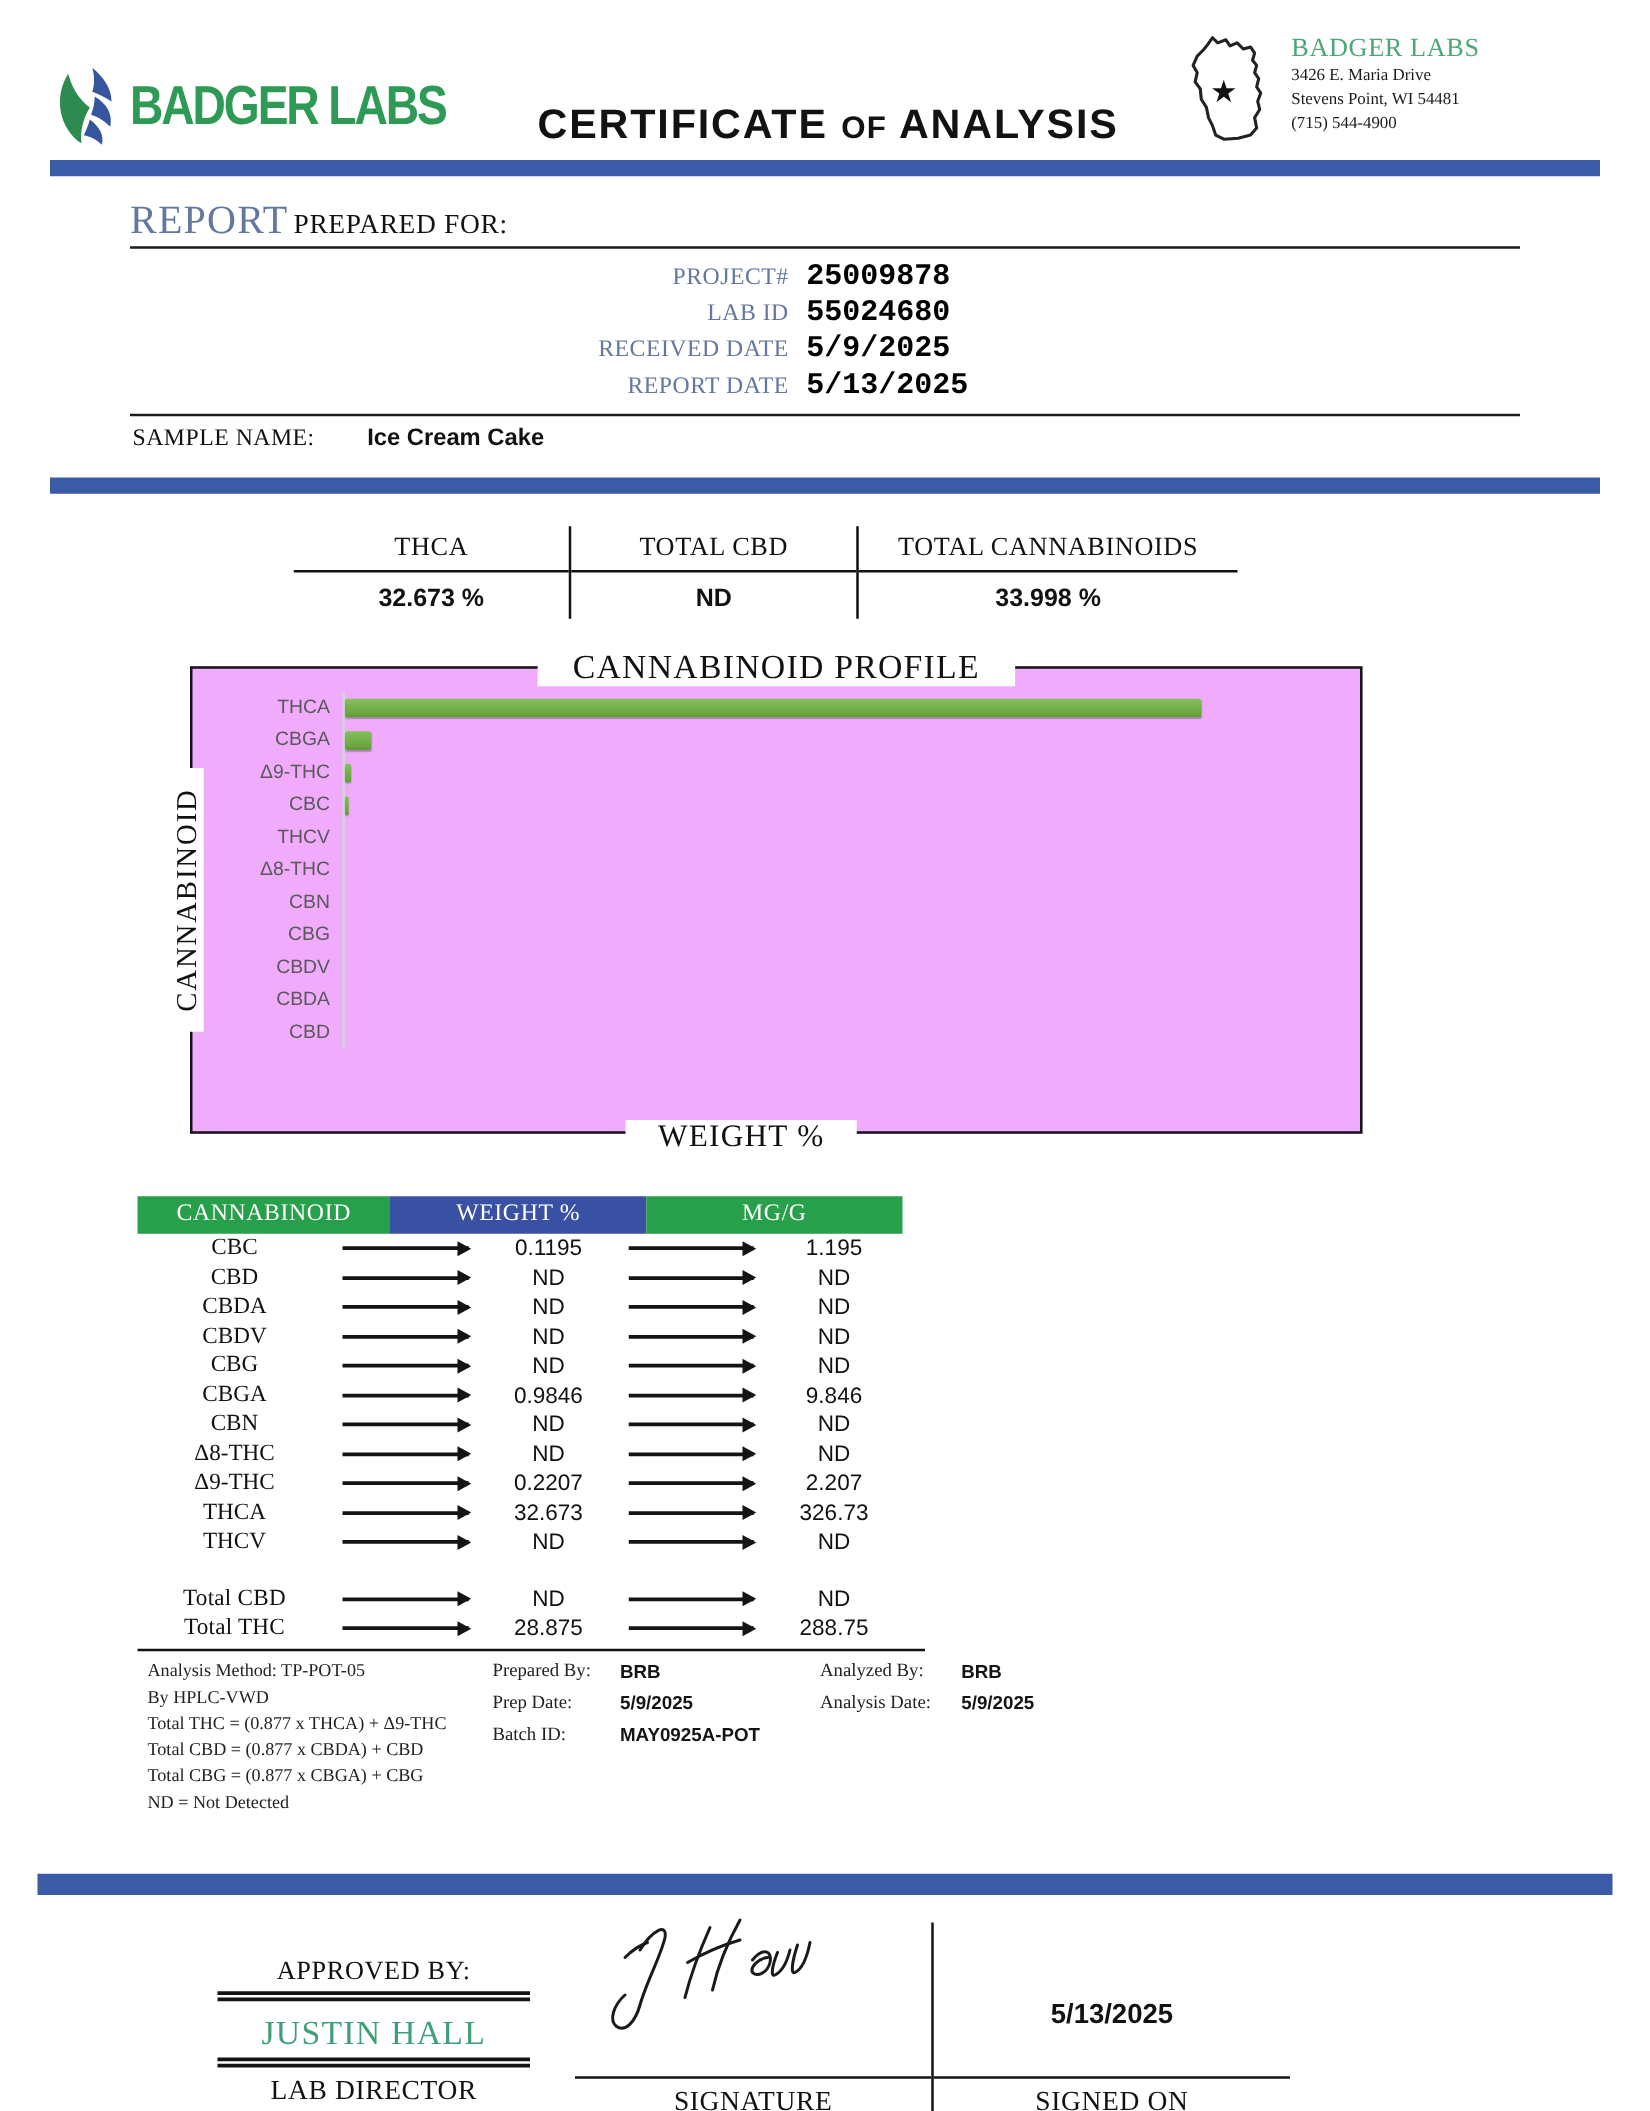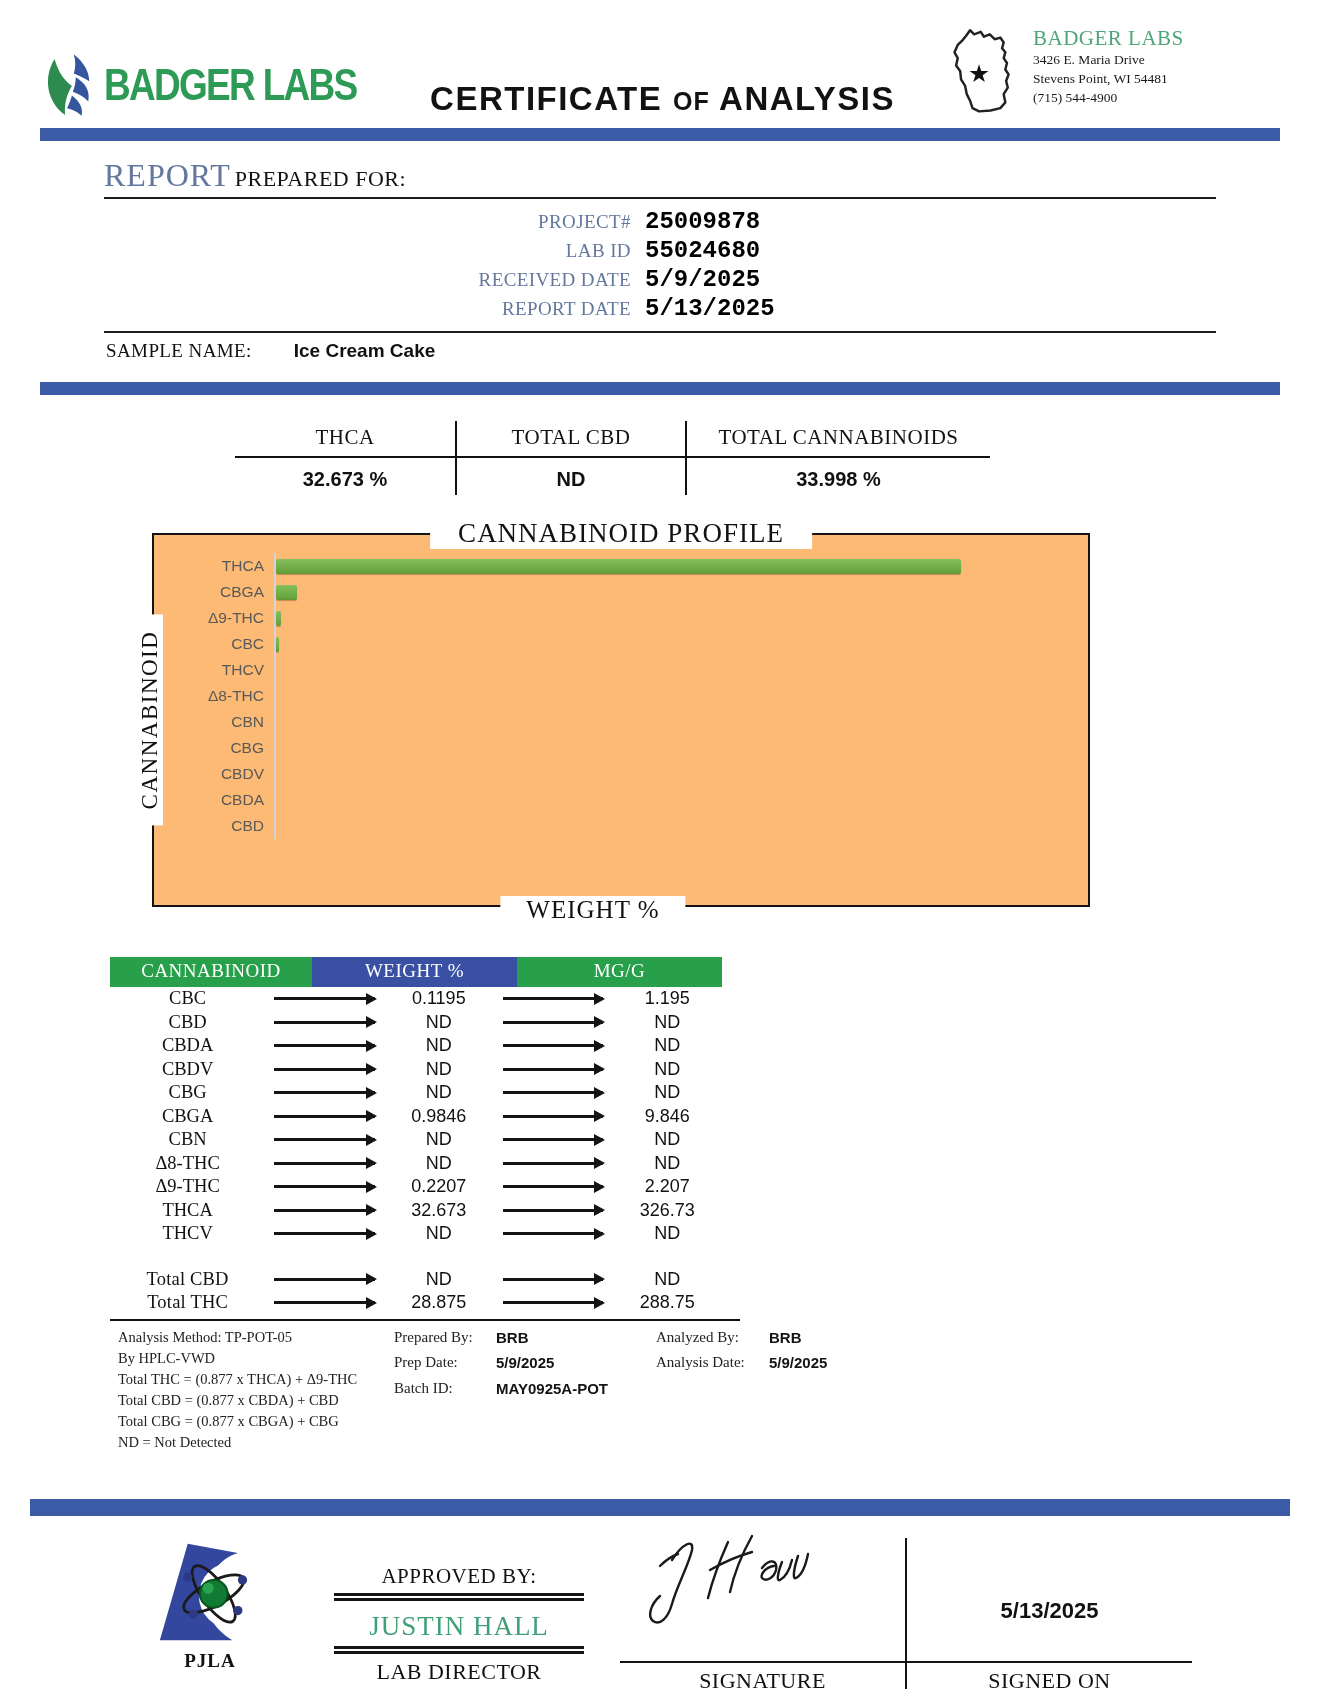--- a/index.html
+++ b/index.html
@@ -48,21 +48,21 @@
   
   .summary { display:flex; margin:26px 330px 0 235px; }
   .sum-col { text-align:center; padding-bottom:4px; }
   .sum-col.c1 { width:220px; }
   .sum-col.c2 { width:230px; border-left:2px solid #111; }
   .sum-col.c3 { width:305px; border-left:2px solid #111; }
   .sum-head { font-size:21px; letter-spacing:.5px; padding:4px 0 6px; border-bottom:2.5px solid #111; }
   .sum-val  { font-family:Liberation Sans, sans-serif; font-weight:700; font-size:20px; padding-top:10px; }
 
   
-  .chart-wrap { position:relative; margin:38px 230px 0 152px; height:374px; border:2px solid #141414; background:#fdba74; }
+  .chart-wrap { position:relative; margin:38px 230px 0 152px; height:374px; border:2px solid #141414; background:#f0abfc; }
   .chart-title { position:absolute; top:-17px; left:50%; transform:translateX(-50%);
     background:#fff; padding:0 28px; font-size:27px; letter-spacing:1px; white-space:nowrap; }
   .chart-xlabel { position:absolute; bottom:-19px; left:47%; transform:translateX(-50%);
     background:#fff; padding:0 26px; font-size:25px; letter-spacing:1px; white-space:nowrap; }
   .chart-ylabel { position:absolute; left:-17px; top:50%; transform:translateY(-50%) rotate(180deg);
     writing-mode:vertical-rl; background:#fff; padding:16px 0; font-size:23px; letter-spacing:1.5px; }
   .chart-inner { position:absolute; inset:18px 78px 44px 28px; }
   .crow { display:grid; grid-template-columns:92px 1fr; align-items:center; height:26px; }
   .clabel { text-align:right; padding-right:10px; font-family:"Liberation Sans",sans-serif;
             font-size:15.5px; color:#595959; }
@@ -397,39 +397,20 @@
       <div class="fn-row">
         <span class="fn-label">Analysis Date:</span>
         <span class="fn-val">5/9/2025</span>
       </div>
     </div>
 </div>
 
 <div class="bluebar b3" style="margin-top:46px"></div>
 
 <div class="approval">
-  <div class="pjla">
-    <svg width="118" height="104" viewBox="0 0 124 112">
-      <path fill="#33479e" d="M38,4 L8,108 L86,108 C66,96 56,78 58,58 C60,38 72,20 92,14 Z"></path>
-      <circle cx="86" cy="60" r="36" fill="#fff"></circle>
-      <g stroke="#1a1a1a" stroke-width="3" fill="none">
-        <ellipse cx="66" cy="58" rx="36" ry="13" transform="rotate(-28 66 58)"></ellipse>
-        <ellipse cx="66" cy="58" rx="36" ry="13" transform="rotate(55 66 58)"></ellipse>
-      </g>
-      <circle cx="66" cy="58" r="15" fill="#117a33" stroke="#06531f" stroke-width="2"></circle>
-      <circle cx="60" cy="52" r="6" fill="#2fae57" opacity=".8"></circle>
-      <circle cx="38" cy="40" r="5" fill="#2c3a85"></circle>
-      <circle cx="97" cy="43" r="5" fill="#2c3a85"></circle>
-      <circle cx="44" cy="80" r="5" fill="#2c3a85"></circle>
-      <circle cx="92" cy="76" r="5" fill="#2c3a85"></circle>
-    </svg>
-    <div class="pjla-name">PJLA</div>
-    
-    
-  </div>
 
   <div class="approved-block">
     <div class="approved-label">APPROVED BY:</div>
     <div class="dblline"></div>
     <div class="approver-name">JUSTIN HALL</div>
     <div class="dblline"></div>
     <div class="approver-title">LAB DIRECTOR</div>
   </div>
 
   <div class="sig-block">

